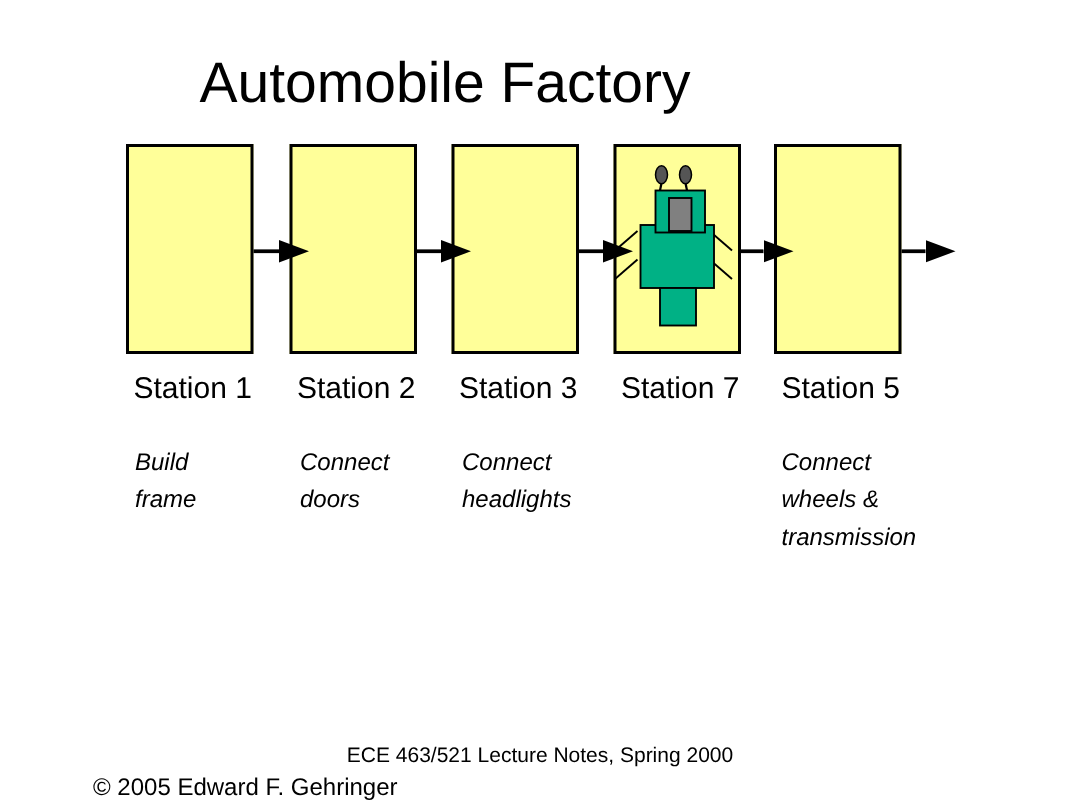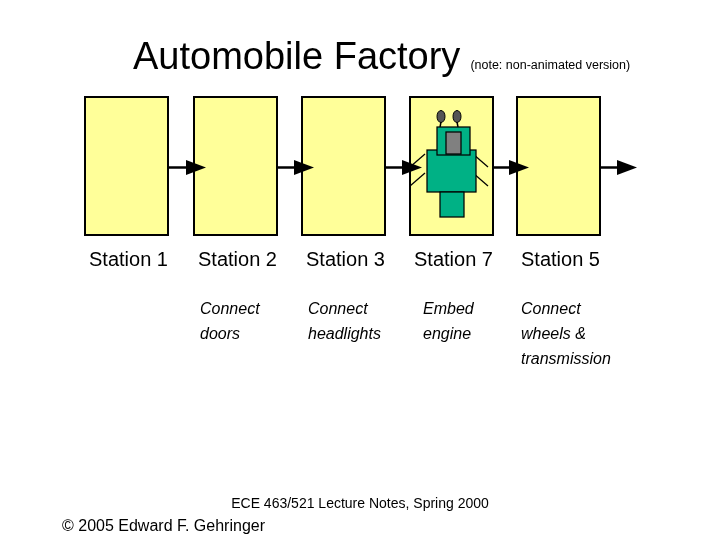--- a/index.html
+++ b/index.html
@@ -33,21 +33,20 @@
     font-size:14px;line-height:18px;
   }
 </style>
 </head>
 <body>
 
 <div id="slide">
 
   <div id="title-row">
     <span id="title-text">Automobile Factory</span>
-    <span id="title-note">(note: non-animated version)</span>
   </div>
 
   <div class="station-box" style="left:84px;"></div>
   <div class="station-box" style="left:193px;"></div>
   <div class="station-box" style="left:301px;"></div>
   <div class="station-box" style="left:409px;"></div>
   <div class="station-box" style="left:516px;"></div>
 
   <svg id="overlay-svg" width="720" height="540" viewBox="0 0 720 540">
     <defs>
@@ -83,26 +82,26 @@
       <rect x="446" y="132" width="15" height="22" style="fill:var(--robot_face_gray,#808080);stroke:#000;stroke-width:1.25;"></rect>
     </g>
   </svg>
 
   <div class="station-label" style="left:89px;">Station 1</div>
   <div class="station-label" style="left:198px;">Station 2</div>
   <div class="station-label" style="left:306px;">Station 3</div>
   <div class="station-label" style="left:414px;">Station 7</div>
   <div class="station-label" style="left:521px;">Station 5</div>
 
+  <div class="station-task" style="left:90px;">Build
+frame</div>
   <div class="station-task" style="left:200px;">Connect
 doors</div>
   <div class="station-task" style="left:308px;">Connect
 headlights</div>
-  <div class="station-task" style="left:423px;">Embed
-engine</div>
   <div class="station-task" style="left:521px;">Connect
 wheels &amp;
 transmission</div>
 
   <div id="footer-copyright">© 2005 Edward F. Gehringer</div>
   <div id="footer-course">ECE 463/521 Lecture Notes, Spring 2000</div>
 
 </div>
 
 </body></html>

